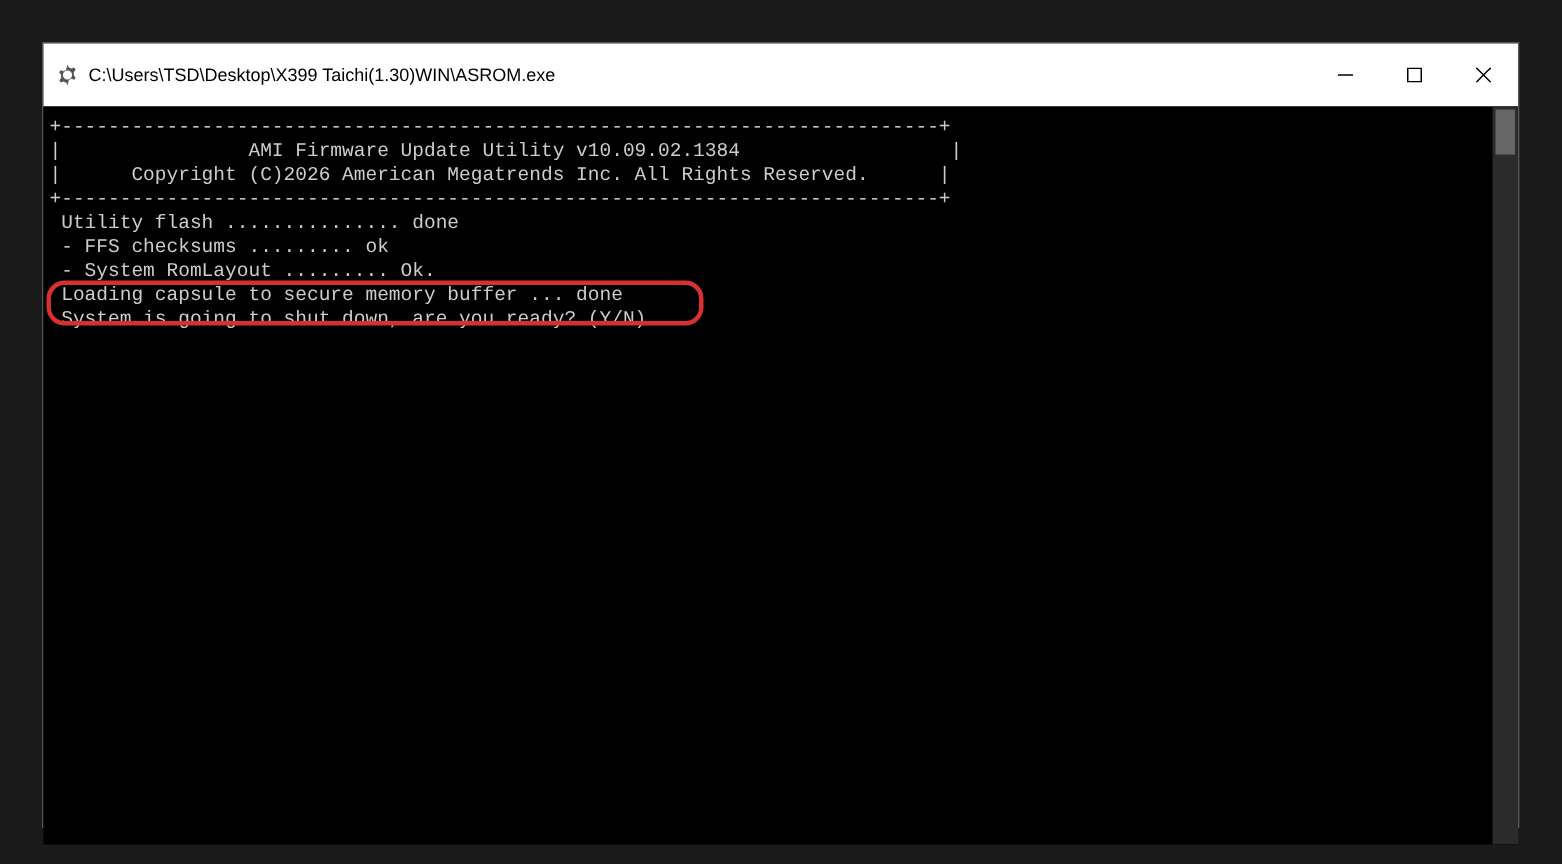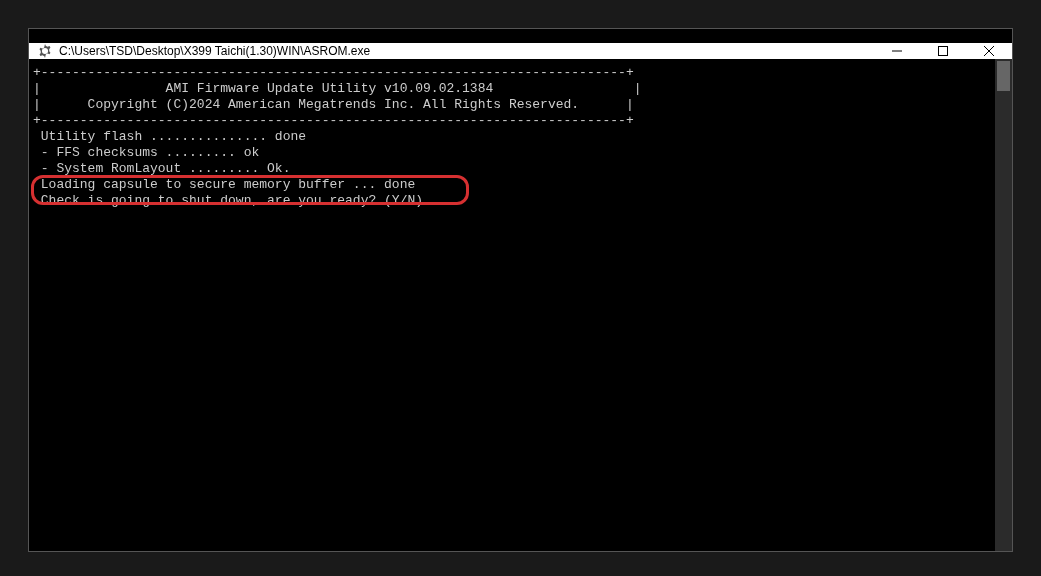--- a/index.html
+++ b/index.html
@@ -18,27 +18,26 @@
     .outer-border {
       position: absolute;
       top: 28px;
       left: 28px;
       width: 985px;
       height: 524px;
       border: 1px solid #555;
       background: #000;
     }
     .titlebar {
-      height: 16px;
+      height: 42px;
       background: #fff;
       display: flex;
       align-items: center;
       padding-left: 8px;
       position: relative;
-      margin-top: 14px;
     }
     .titlebar-icon {
       width: 16px;
       height: 16px;
       margin-right: 6px;
       display: flex;
       align-items: center;
       justify-content: center;
     }
     .titlebar-title {
@@ -121,25 +120,25 @@
         <svg width="10" height="10" viewBox="0 0 10 10">
             <line x1="0" y1="0" x2="10" y2="10" stroke="#000" stroke-width="1"></line>
             <line x1="10" y1="0" x2="0" y2="10" stroke="#000" stroke-width="1"></line>
           </svg>
       </div>
     </div>
   </div>
   <div class="console-area">
     <div class="console-content"><span>+---------------------------------------------------------------------------+</span>
 <span>|                AMI Firmware Update Utility v10.09.02.1384                  |</span>
-<span>|      Copyright (C)2024 American Megatrends Inc. All Rights Reserved.      |</span>
+<span>|      Copyright (C)2026 American Megatrends Inc. All Rights Reserved.      |</span>
 <span>+---------------------------------------------------------------------------+</span>
 <span> Utility flash ............... done</span>
 <span> - FFS checksums ......... ok</span>
 <span> - System RomLayout ......... Ok.</span>
 <span> Loading capsule to secure memory buffer ... done</span>
-<span> Check is going to shut down, are you ready? (Y/N)...</span></div>
+<span> System is going to shut down, are you ready? (Y/N)...</span></div>
     <div class="highlight-box" style="left:2px; top:116px; width:438px; height:30px;"></div>
     <div class="scrollbar">
       <div class="scrollbar-thumb"></div>
     </div>
   </div>
 </div>
 
 </body></html>

